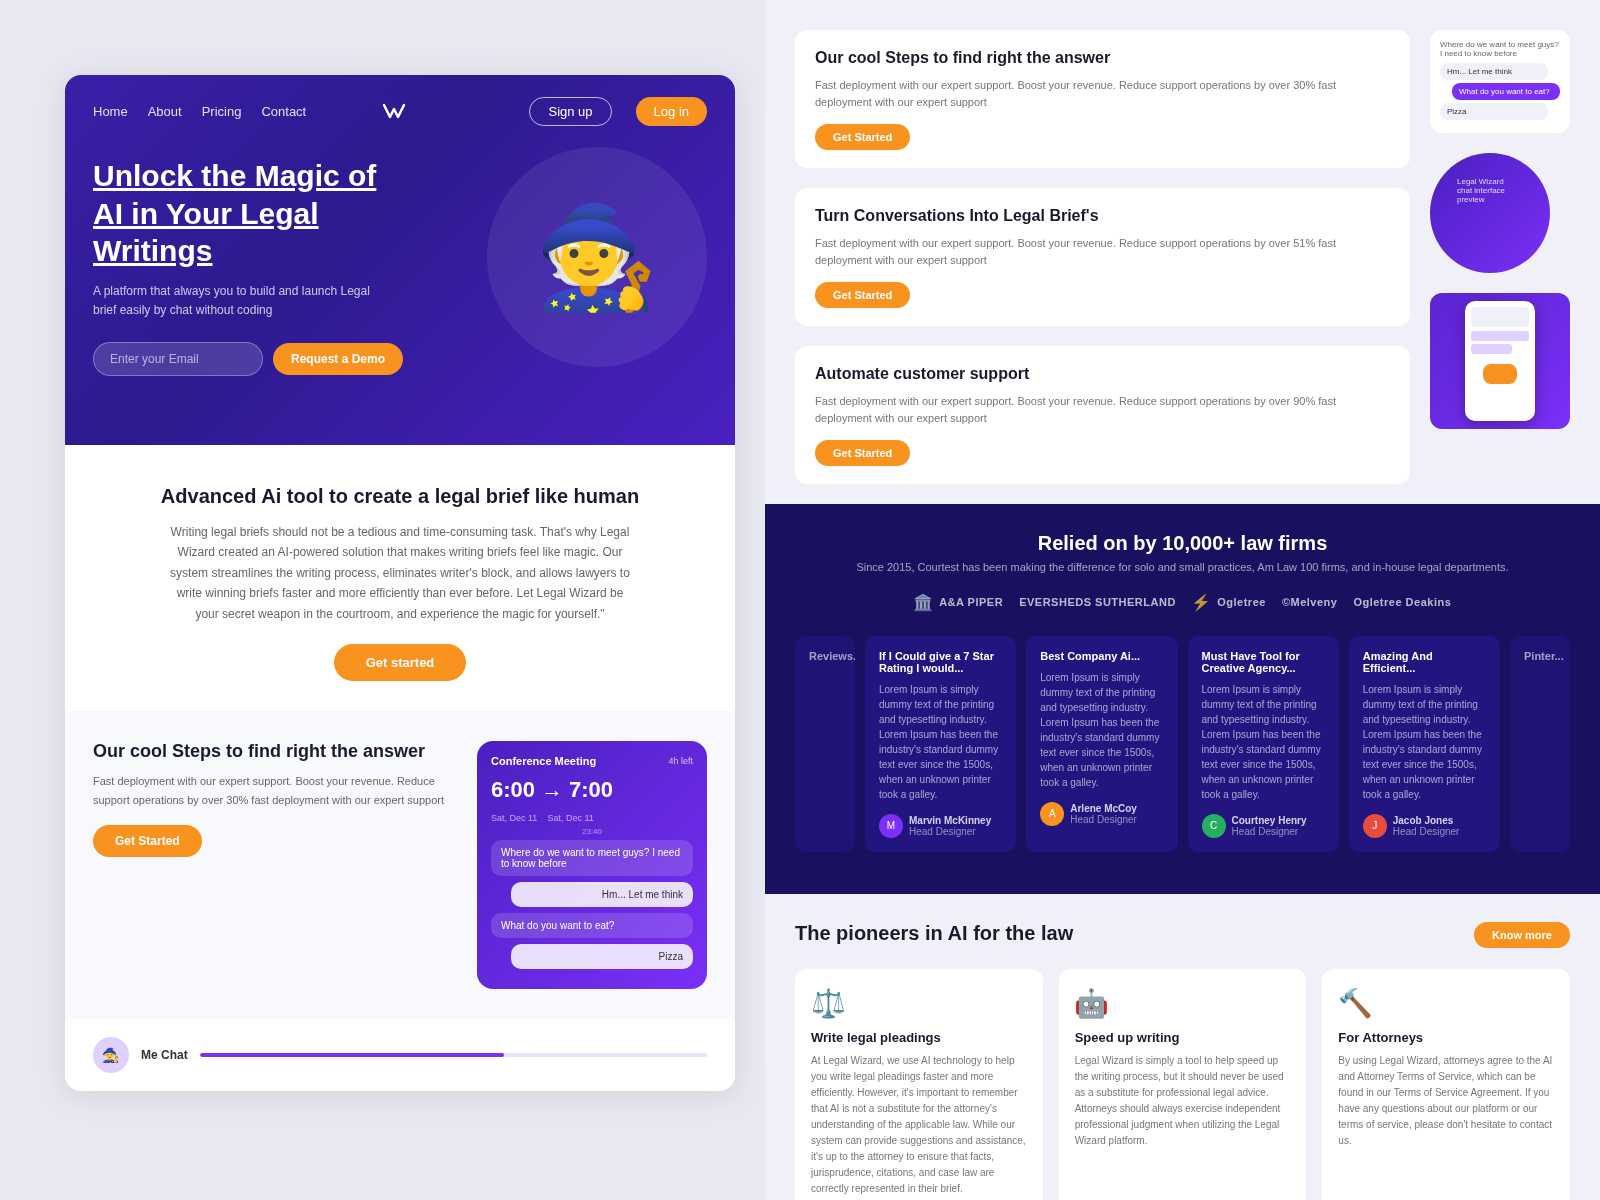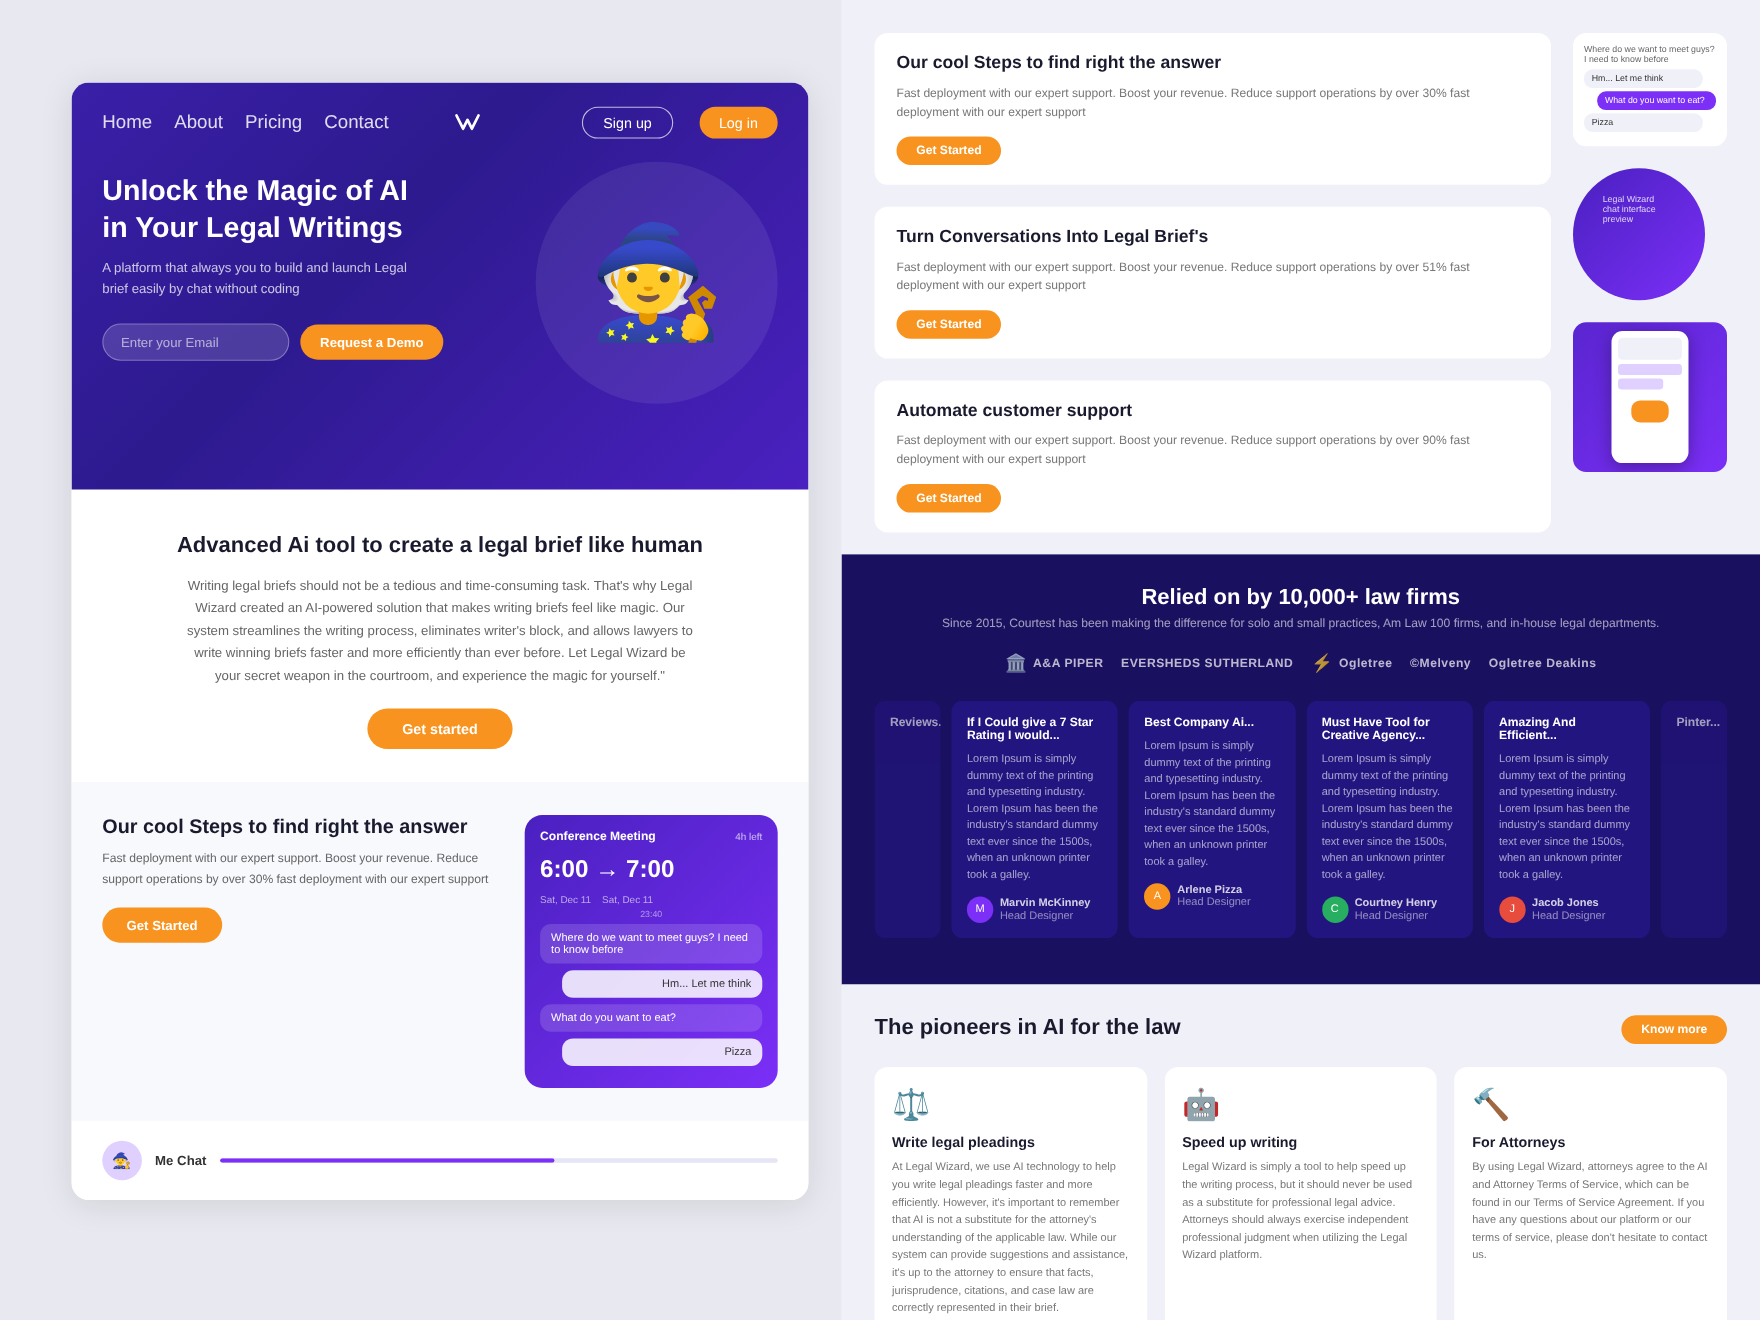--- a/index.html
+++ b/index.html
@@ -26,21 +26,21 @@
       overflow: hidden;
     }
 
     .nav {
       display: flex;
       align-items: center;
       padding: 20px 28px;
       gap: 24px;
     }
     .nav-links { display: flex; gap: 20px; align-items: center; }
-    .nav-link { color: rgba(255,255,255,0.85); font-size: 17px; text-decoration: none; cursor: pointer; }
+    .nav-link { color: rgba(255,255,255,0.85); font-size: 13px; text-decoration: none; cursor: pointer; }
     .nav-logo {
       margin-left: auto;
       margin-right: auto;
       width: 32px;
       height: 32px;
       display: flex;
       align-items: center;
       justify-content: center;
     }
     .nav-logo svg { width: 28px; height: 28px; }
@@ -66,24 +66,25 @@
 
     .hero-content {
       padding: 10px 28px 30px 28px;
       display: flex;
       align-items: flex-start;
       justify-content: space-between;
     }
     .hero-text { max-width: 300px; }
     .hero-title {
       color: #fff;
-      font-size: 26px;
+      font-size: 30px;
       font-weight: 800;
       line-height: 1.25;
       margin-bottom: 12px;
+      text-decoration: underline;
     }
     .hero-subtitle {
       color: rgba(255,255,255,0.75);
       font-size: 12px;
       line-height: 1.6;
       margin-bottom: 22px;
     }
     .hero-form { display: flex; gap: 10px; align-items: center; }
     .hero-input {
       background: rgba(255,255,255,0.15);
@@ -533,21 +534,21 @@
               <div class="test-role">Head Designer</div>
             </div>
           </div>
         </div>
         <div class="testimonial-card">
           <div class="test-title">Best Company Ai...</div>
           <div class="test-desc">Lorem Ipsum is simply dummy text of the printing and typesetting industry. Lorem Ipsum has been the industry's standard dummy text ever since the 1500s, when an unknown printer took a galley.</div>
           <div class="test-author">
             <div class="test-avatar" style="background:#f7931e;">A</div>
             <div>
-              <div class="test-name">Arlene Pizza</div>
+              <div class="test-name">Arlene McCoy</div>
               <div class="test-role">Head Designer</div>
             </div>
           </div>
         </div>
         <div class="testimonial-card">
           <div class="test-title">Must Have Tool for Creative Agency...</div>
           <div class="test-desc">Lorem Ipsum is simply dummy text of the printing and typesetting industry. Lorem Ipsum has been the industry's standard dummy text ever since the 1500s, when an unknown printer took a galley.</div>
           <div class="test-author">
             <div class="test-avatar" style="background:#27ae60;">C</div>
             <div>

